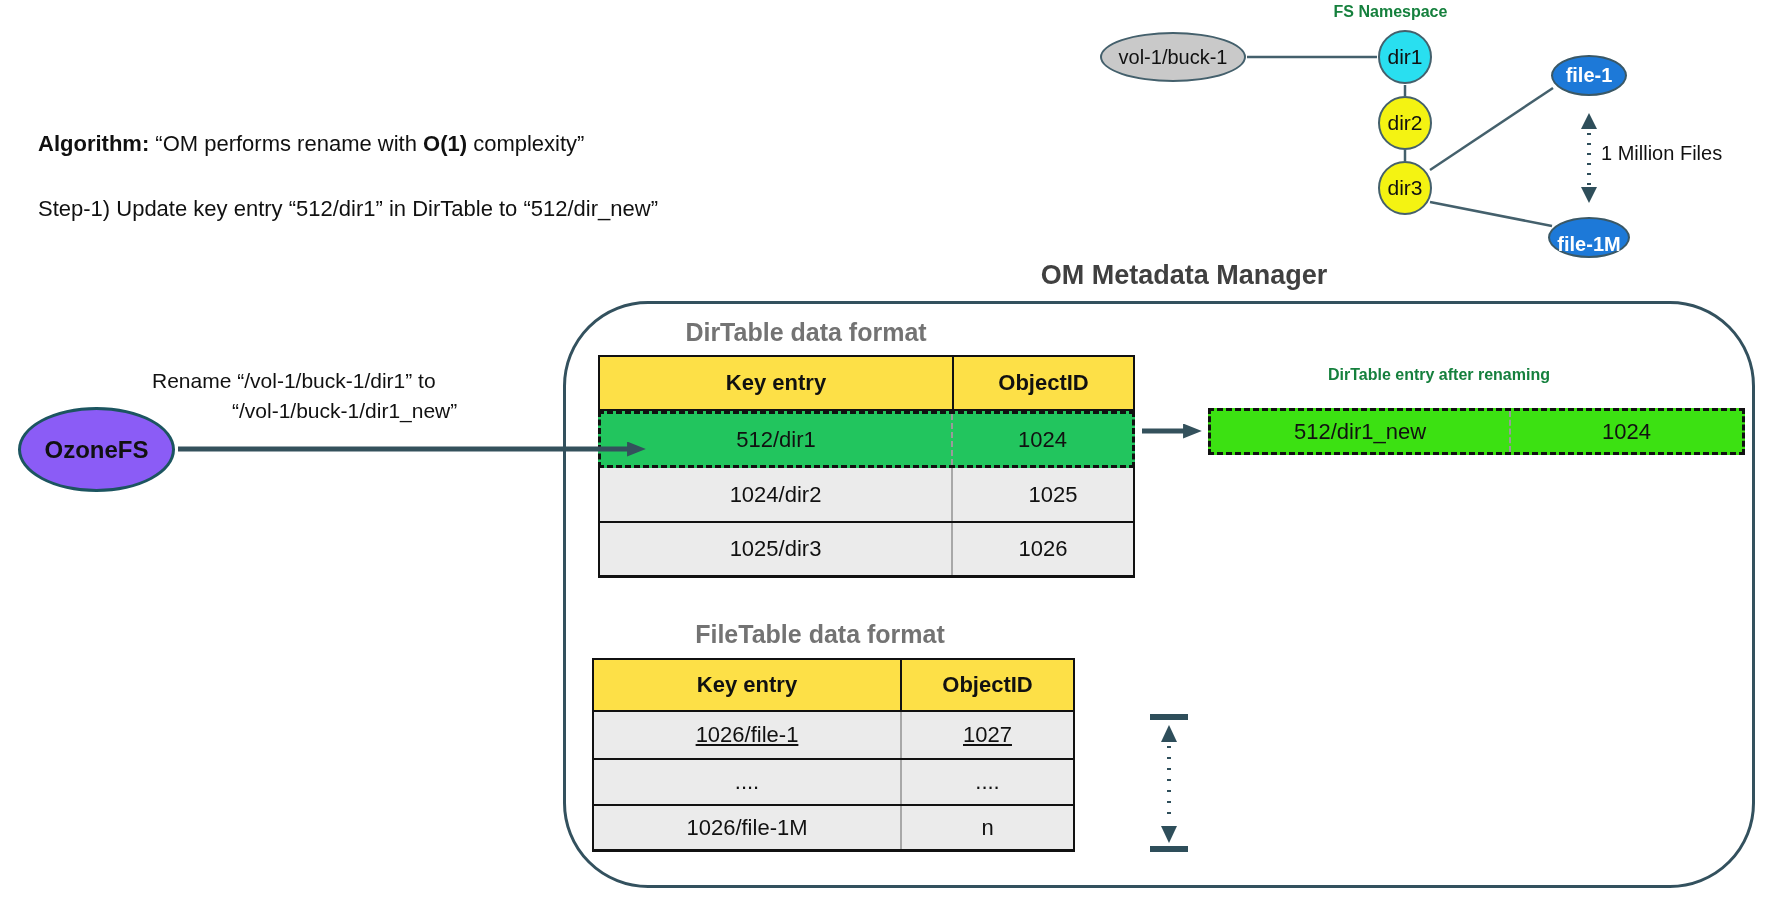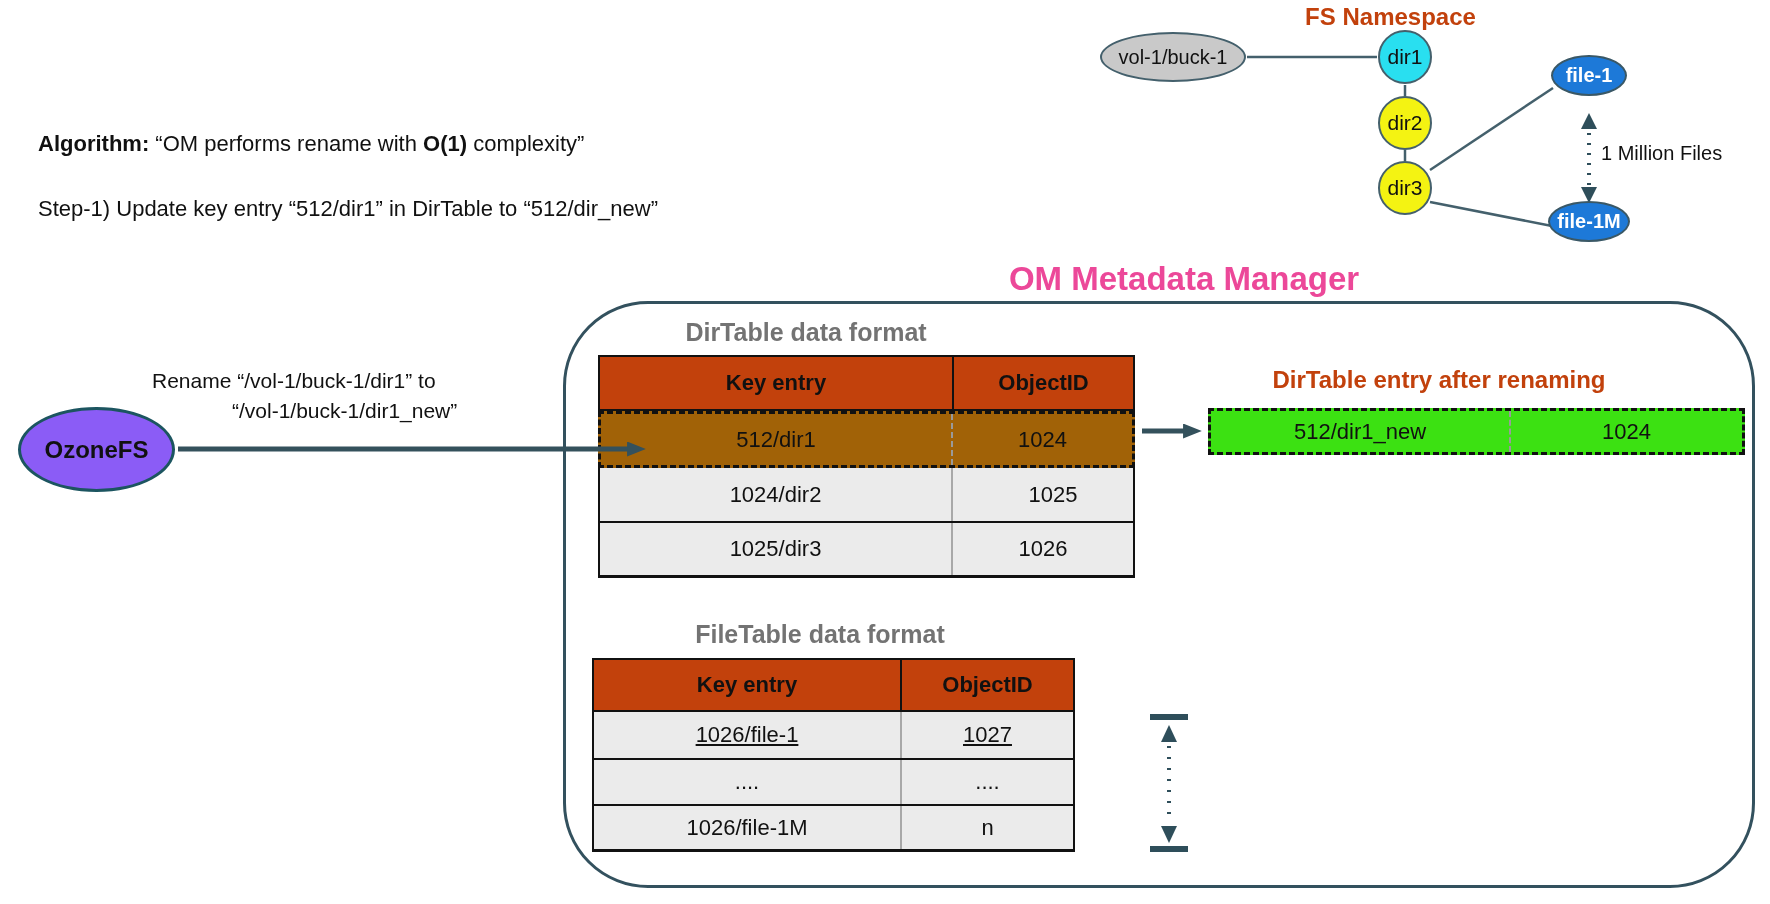--- a/index.html
+++ b/index.html
@@ -21,29 +21,29 @@
   .node.gray{background:#C9C9C9;}
   .node.cyan{background:#29DFF0;}
   .node.yellow{background:#F4F312;}
   .node.blue{background:#1D79D8;color:#fff;font-weight:bold;border-color:#3A5866;}
 
   
   #om-box{left:563px;top:301px;width:1192px;height:587px;
           border:3px solid #33515E;border-radius:85px;background:#fff;z-index:1;}
 
   .sec-title{font-weight:bold;color:#737373;font-size:25px;z-index:10;}
-  .blk-title{font-weight:bold;color:#c2410c;font-size:24px;z-index:10;}
+  .blk-title{font-weight:bold;color:#15803d;font-size:16px;z-index:10;}
 
   
   .dtable{position:absolute;z-index:10;}
   .trow{display:flex;box-sizing:border-box;}
   .cell{display:flex;align-items:center;justify-content:center;font-size:22px;box-sizing:border-box;}
-  .head{background:#c2410c;border:2.5px solid #111;font-weight:bold;}
+  .head{background:#fde047;border:2.5px solid #111;font-weight:bold;}
   .head .c1{border-right:2.5px solid #111;}
-  .hl-cyan{background:#a16207;border:3px dashed #111;}
+  .hl-cyan{background:#22c55e;border:3px dashed #111;}
   .hl-cyan .c1{border-right:2px dashed #9A9A9A;}
   .body{background:#EBEBEB;border-left:2.5px solid #111;border-right:2.5px solid #111;border-bottom:2px solid #111;}
   .body .c1{border-right:2px solid #A8A8A8;}
   .body.last{border-bottom:3.5px solid #111;}
   .greenrow{background:#3CE112;border:3px dashed #111;display:flex;z-index:10;}
   .greenrow .c1{border-right:2px dashed #9A9A9A;}
 
   #svg-overlay{position:absolute;left:0;top:0;z-index:50;pointer-events:none;}
 </style>
 </head>
@@ -100,26 +100,26 @@
   </div>
   <div class="node yellow" style="left:1378px;top:96px;width:54px;height:54px;">
     <span>dir2</span>
   </div>
   <div class="node yellow" style="left:1378px;top:161px;width:54px;height:54px;">
     <span>dir3</span>
   </div>
   <div class="node blue" style="left:1551px;top:55px;width:76px;height:41px;font-size:20px;">
     <span>file-1</span>
   </div>
-  <div class="node blue" style="left:1548px;top:201px;width:82px;height:41px;font-size:20px;">
+  <div class="node blue" style="left:1548px;top:217px;width:82px;height:41px;font-size:20px;align-items:flex-end;">
     <span>file-1M</span>
   </div>
   <div class="abs" style="left:1601px;top:142px;font-size:20px;white-space:nowrap;">1 Million Files</div>
 
-  <div class="abs ctr" style="left:998px;top:260px;width:372px;font-size:33px;font-weight:bold;color:#ec4899;">OM Metadata Manager</div>
+  <div class="abs ctr" style="left:998px;top:260px;width:372px;font-size:27px;font-weight:bold;color:#404040;">OM Metadata Manager</div>
   <div class="abs" id="om-box"></div>
 
   <div class="abs ctr" style="left:18px;top:407px;width:157px;height:85px;border-radius:50%;
        background:#8b5cf6;border:3px solid #1C5560;font-size:24px;font-weight:bold;z-index:20;">
     <span>OzoneFS</span>
   </div>
   <div class="abs" style="left:152px;top:369px;font-size:21px;white-space:nowrap;">Rename “/vol-1/buck-1/dir1” to</div>
   <div class="abs" style="left:232px;top:399px;font-size:21px;white-space:nowrap;">“/vol-1/buck-1/dir1_new”</div>
 
   <div class="abs ctr sec-title" style="left:536px;top:318px;width:540px;">DirTable data format</div>

